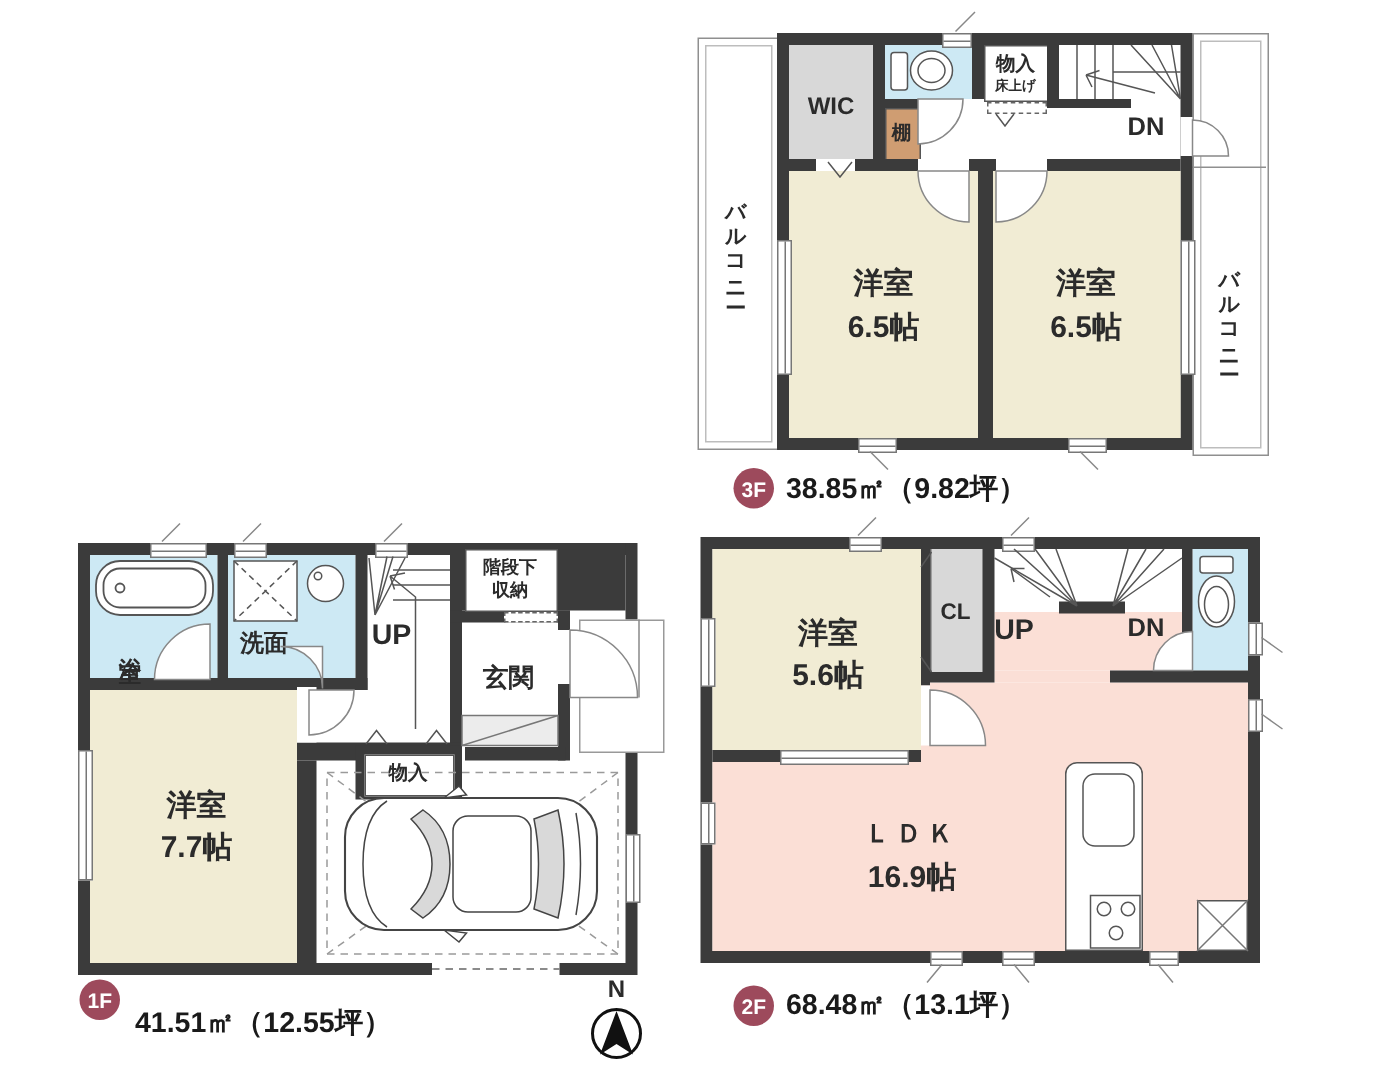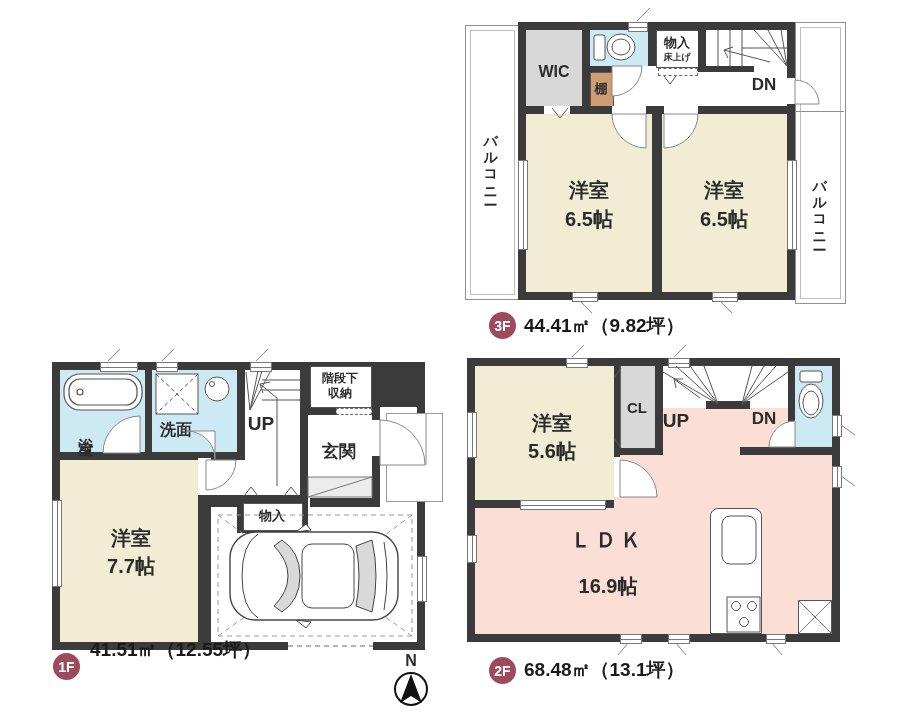--- a/index.html
+++ b/index.html
@@ -82,21 +82,21 @@
     <div class="lbl" style="left:601px;top:89px;font-size:13px">棚</div>
     <div class="lbl" style="left:677px;top:43px;font-size:13px">物入</div>
     <div class="lbl" style="left:677px;top:57px;font-size:9px">床上げ</div>
     <div class="lbl" style="left:764px;top:85px;font-size:17px">DN</div>
     <div class="lbl" style="left:589px;top:190px;font-size:20px">洋室</div>
     <div class="lbl" style="left:589px;top:219px;font-size:20px">6.5帖</div>
     <div class="lbl" style="left:724px;top:190px;font-size:20px">洋室</div>
     <div class="lbl" style="left:724px;top:219px;font-size:20px">6.5帖</div>
 
     <div class="badge" style="left:489px;top:312px">3F</div>
-    <div class="area-text" style="left:524px;top:326px">44.41㎡（9.82坪）</div>
+    <div class="area-text" style="left:524px;top:326px">38.85㎡（9.82坪）</div>
   </div>
 
   <div>
     <div class="wall" style="left:52px;top:362px;width:373px;height:288px"></div>
     <div class="interior" style="left:60px;top:370px;width:357px;height:272px"></div>
 
     <div class="room-blue" style="left:60px;top:370px;width:85px;height:82px"></div>
     <div class="room-blue" style="left:152px;top:370px;width:85px;height:82px"></div>
     <div class="room-cream" style="left:60px;top:460px;width:138px;height:182px"></div>
 
@@ -131,21 +131,21 @@
     <div class="lbl" style="left:176px;top:430px;font-size:16px">洗面</div>
     <div class="lbl" style="left:261px;top:424px;font-size:19px">UP</div>
     <div class="lbl" style="left:340px;top:379px;font-size:12px">階段下</div>
     <div class="lbl" style="left:340px;top:394px;font-size:12px">収納</div>
     <div class="lbl" style="left:339px;top:452px;font-size:17px">玄関</div>
     <div class="lbl" style="left:272px;top:516px;font-size:13px">物入</div>
     <div class="lbl" style="left:131px;top:538px;font-size:20px">洋室</div>
     <div class="lbl" style="left:131px;top:566px;font-size:20px">7.7帖</div>
 
     <div class="badge" style="left:53px;top:653px">1F</div>
-    <div class="area-text" style="left:90px;top:650px">41.51㎡（12.55坪）</div>
+    <div class="area-text" style="left:90px;top:682px">41.51㎡（12.55坪）</div>
   </div>
 
   <div>
     <div class="wall" style="left:467px;top:358px;width:373px;height:284px"></div>
     <div class="interior" style="left:475px;top:366px;width:357px;height:268px"></div>
 
     <div class="room-cream" style="left:475px;top:366px;width:139px;height:134px"></div>
     <div class="room-gray" style="left:620px;top:366px;width:35px;height:82px;border-left:1px solid #666"></div>
     <div class="room-blue" style="left:795px;top:366px;width:37px;height:81px"></div>
 
@@ -176,21 +176,21 @@
     <div class="win win-h" style="left:668px;top:634px;width:20px;height:8px"></div>
     <div class="win win-h" style="left:766px;top:634px;width:18px;height:8px"></div>
     <div class="win win-h" style="left:520px;top:500px;width:84px;height:8px"></div>
     <div class="gap" style="left:614px;top:457px;width:6px;height:40px"></div>
 
     <div class="lbl" style="left:552px;top:423px;font-size:20px">洋室</div>
     <div class="lbl" style="left:552px;top:451px;font-size:20px">5.6帖</div>
     <div class="lbl" style="left:637px;top:408px;font-size:15px">CL</div>
     <div class="lbl" style="left:676px;top:421px;font-size:19px">UP</div>
     <div class="lbl" style="left:764px;top:419px;font-size:17px">DN</div>
-    <div class="lbl" style="left:608px;top:540px;font-size:21px;letter-spacing:4px">ＬＤＫ</div>
+    <div class="lbl" style="left:608px;top:556px;font-size:17px;letter-spacing:4px">ＬＤＫ</div>
     <div class="lbl" style="left:608px;top:586px;font-size:20px">16.9帖</div>
 
     <div class="badge" style="left:489px;top:657px">2F</div>
     <div class="area-text" style="left:524px;top:670px">68.48㎡（13.1坪）</div>
   </div>
 
   <div class="lbl" style="left:411px;top:661px;font-size:16px">N</div>
 
   <svg width="920" height="713" viewBox="0 0 920 713">
 

